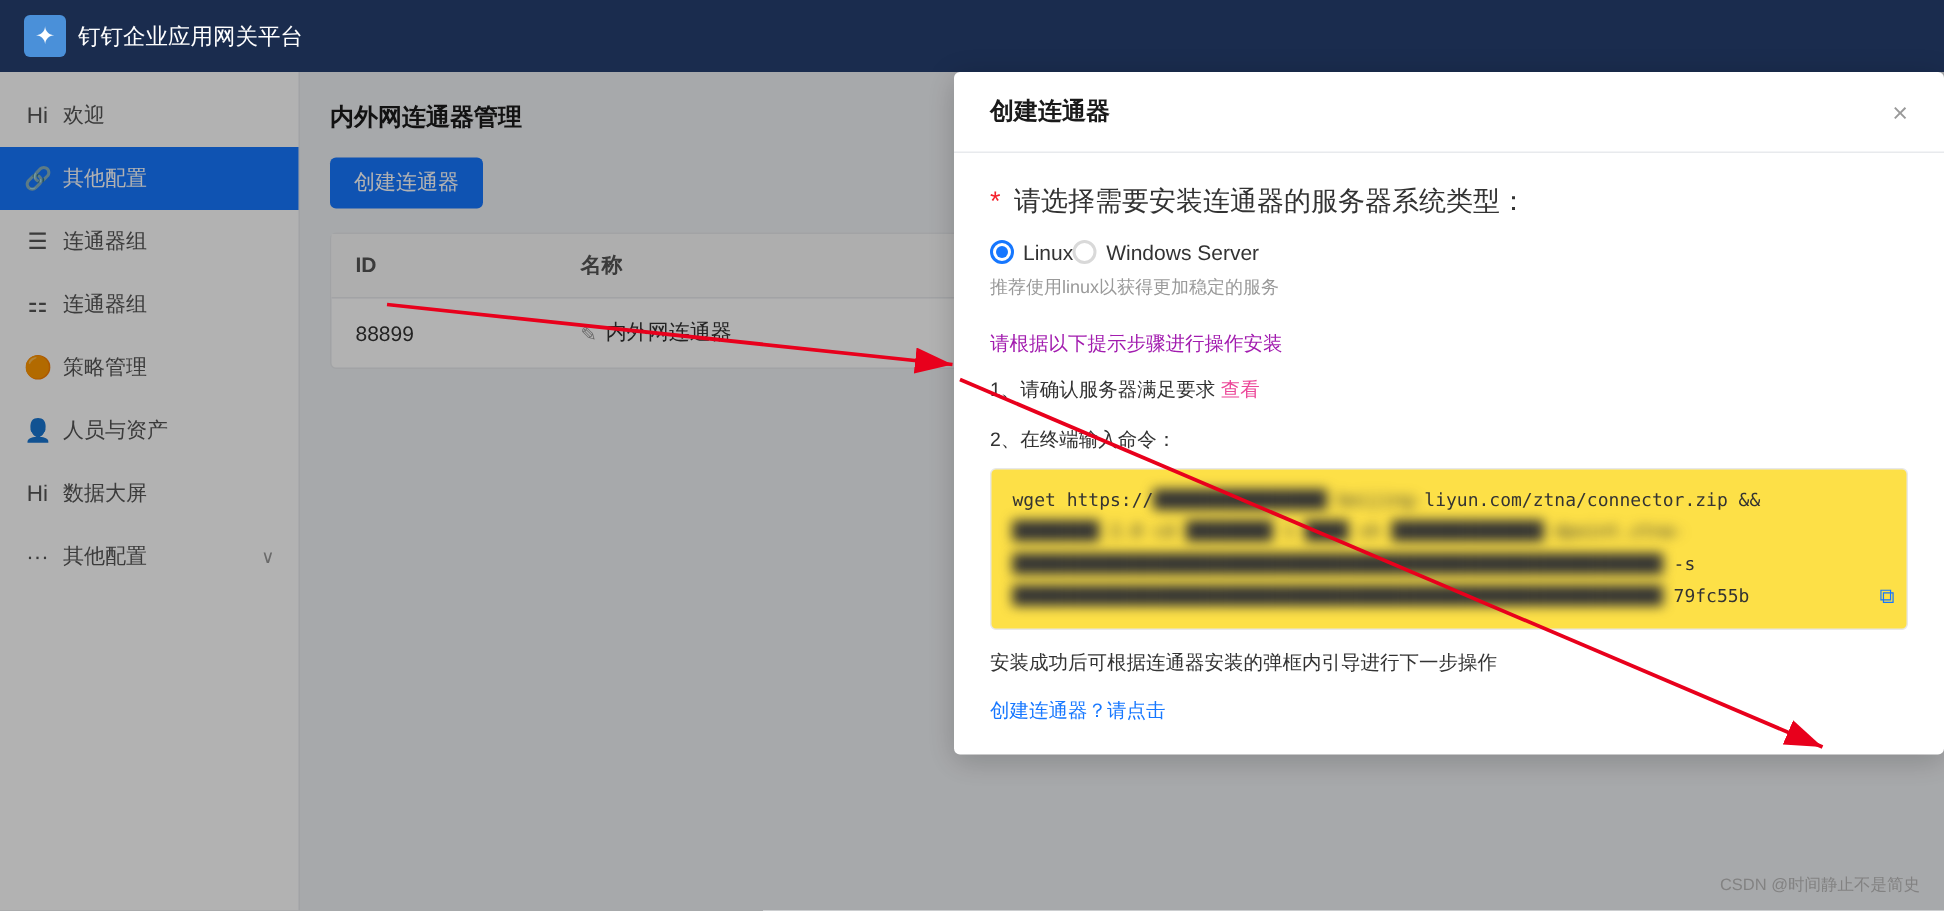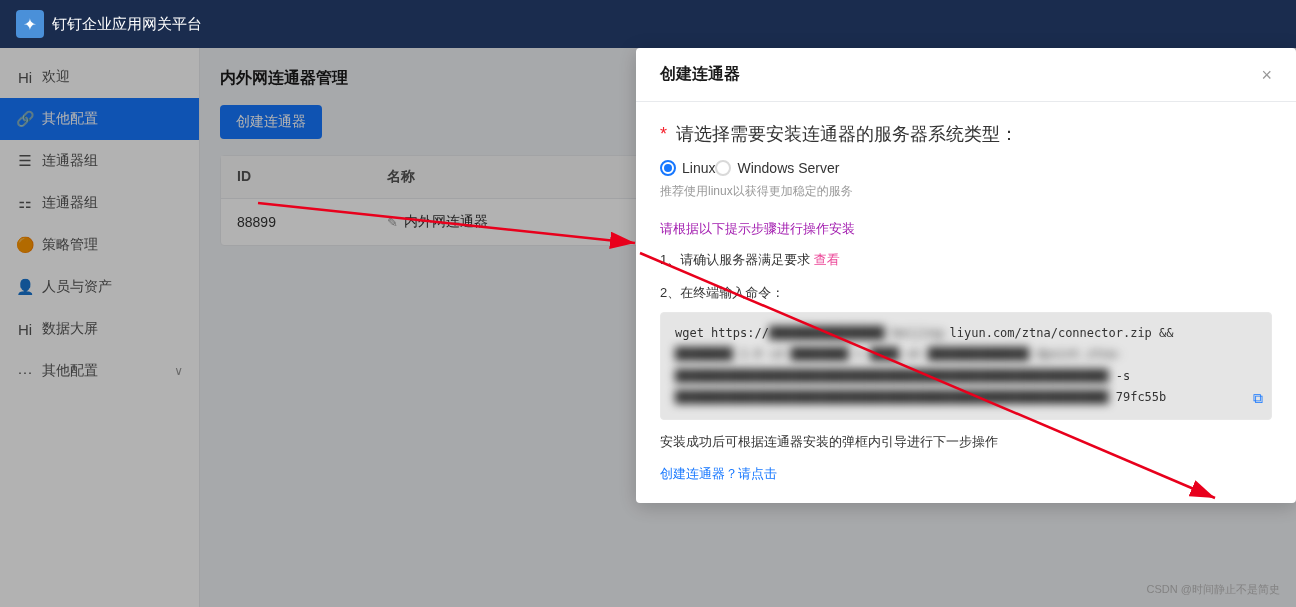--- a/index.html
+++ b/index.html
@@ -232,21 +232,21 @@
     .steps-intro {
       margin-bottom: 12px;
       color: #a21caf;
     }
     .step-item {
       margin-bottom: 12px;
       line-height: 1.6;
     }
     .step-item .link { color: #ec4899; cursor: pointer; text-decoration: none; }
     .code-block {
-      background: #e5e5e5;
+      background: #fde047;
       border: 1px solid #e8e8e8;
       border-radius: 4px;
       padding: 10px 14px;
       font-family: monospace;
       font-size: 12px;
       color: #333;
       margin: 8px 0;
       position: relative;
       line-height: 1.8;
     }

